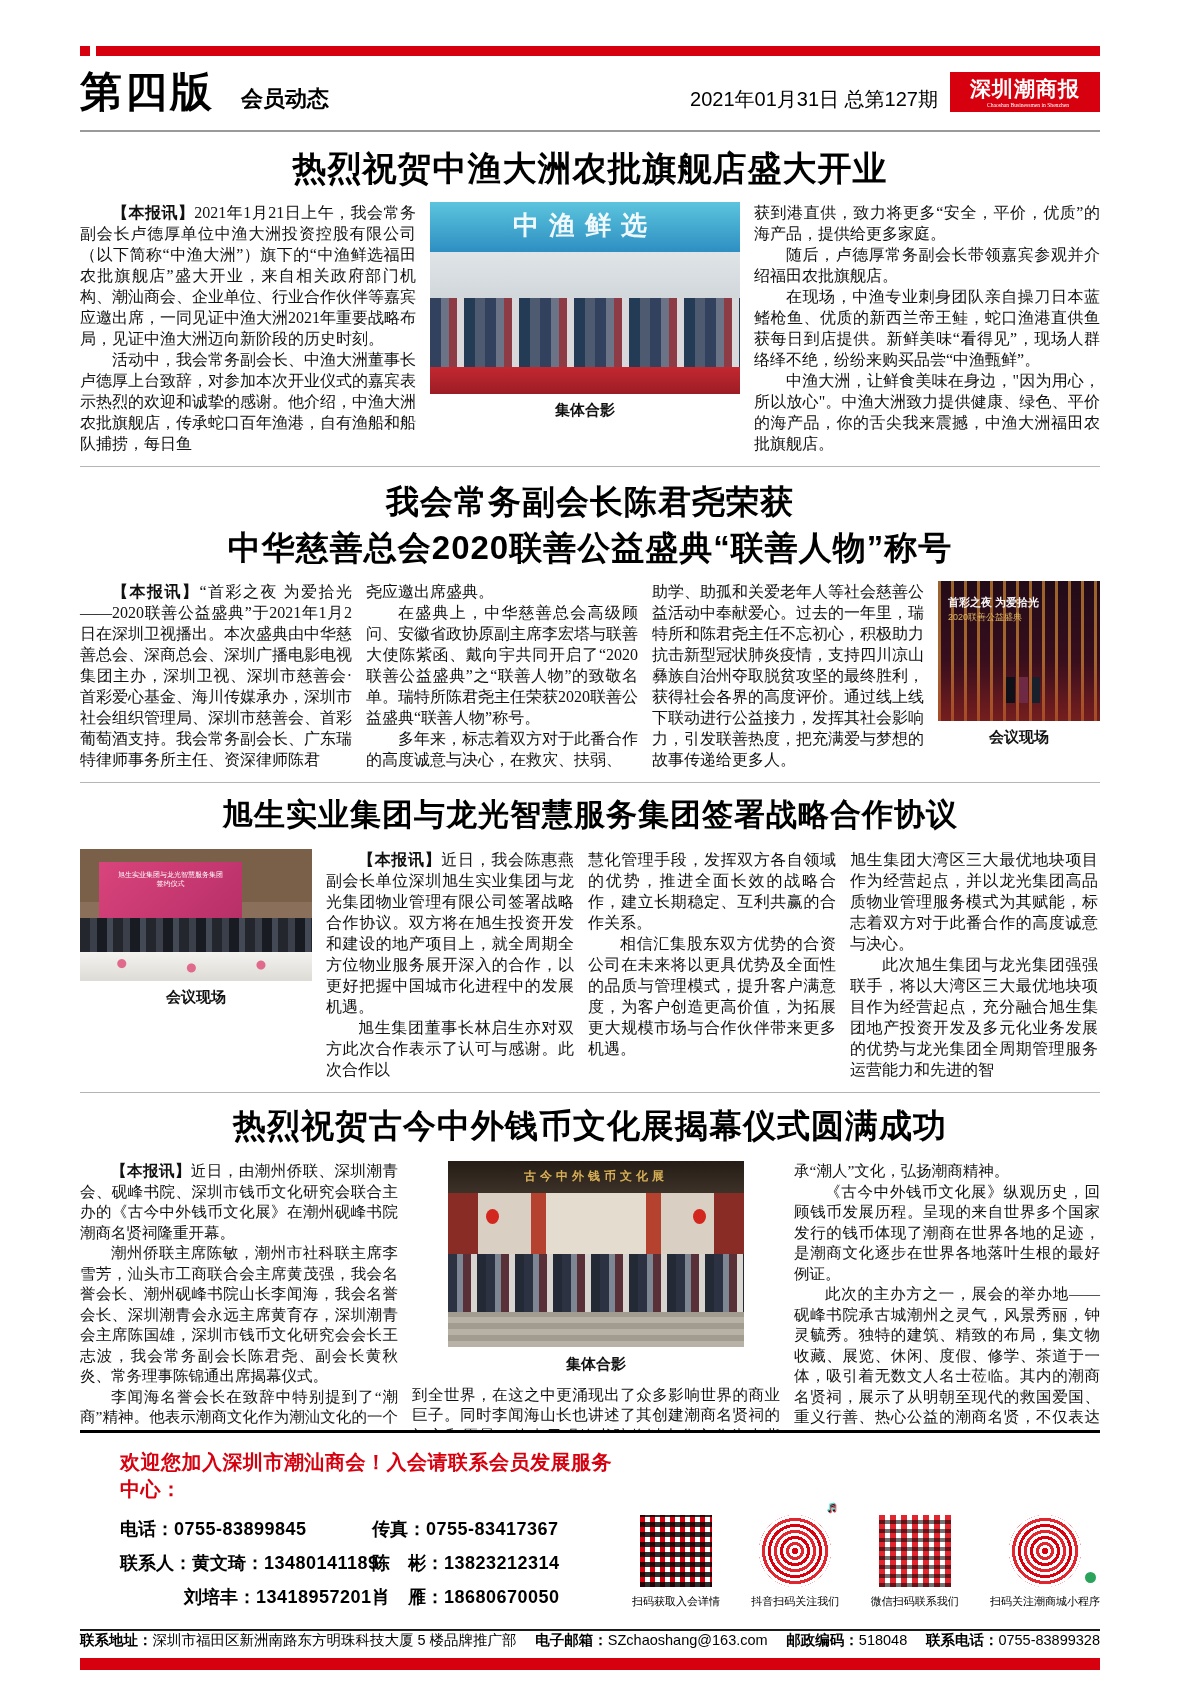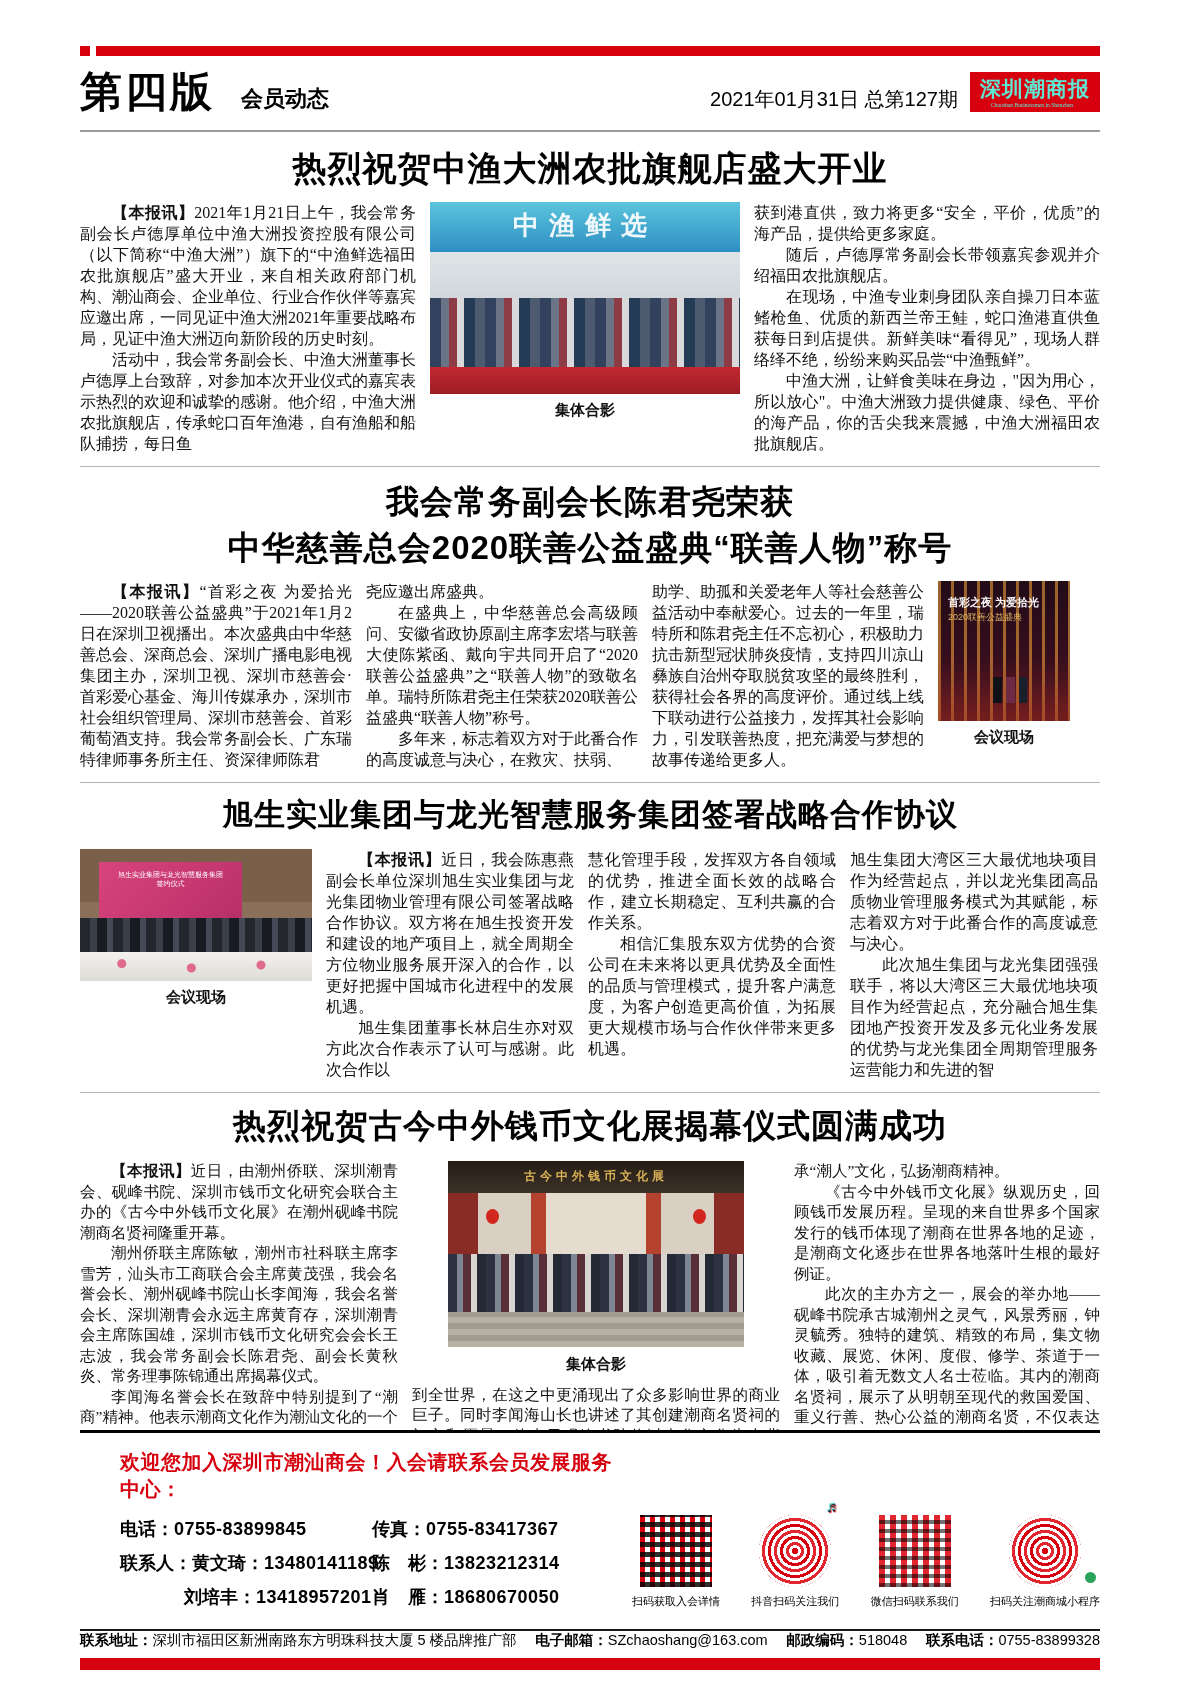--- a/index.html
+++ b/index.html
@@ -11,42 +11,42 @@
 
   
   .topbar{margin-top:46px;display:flex;height:10px;}
   .topbar .chip{width:10px;background:var(--red);margin-right:6px;}
   .topbar .bar{flex:1;background:var(--red);}
   .header{display:flex;align-items:center;padding:8px 0 10px;}
   .edition{font-family:"Liberation Sans",sans-serif;font-weight:900;font-size:42px;letter-spacing:3px;color:#000;}
   .section-name{font-family:"Liberation Sans",sans-serif;font-size:22px;font-weight:600;margin-left:26px;padding-top:14px;color:#000;}
   .spacer{flex:1;}
   .date{font-family:"Liberation Sans",sans-serif;font-size:20px;padding-top:14px;margin-right:12px;color:#000;}
-  .masthead{background:var(--red);color:#5eead4;padding:5px 10px 3px;text-align:left;}
+  .masthead{background:var(--red);color:#ffffff;padding:5px 20px 3px;text-align:right;}
   .m1{font-family:"Liberation Sans",sans-serif;font-weight:900;font-size:21px;letter-spacing:1px;line-height:24px;}
   .m2{font-size:7px;line-height:8px;white-space:nowrap;transform:scale(.8);transform-origin:center;}
   .rule{border-top:2px solid #9a9a9a;}
   .divider{border-top:1px solid #b5b5b5;}
 
   
   .title{font-family:"Liberation Sans",sans-serif;font-weight:900;text-align:center;margin:0;color:#000;letter-spacing:1px;}
   .a1 .title{font-size:34px;line-height:40px;margin:16px 0 14px;}
   .a2 .title{font-size:33px;line-height:46px;margin:12px 0 10px;}
   .a3 .title{font-size:31px;line-height:40px;margin:12px 0 14px;}
   .a4 .title{font-size:33px;line-height:42px;margin:12px 0 14px;}
   .row{display:flex;gap:14px;}
   .col{flex:0 0 auto;text-align:justify;font-size:16px;line-height:21px;}
   .a4 .col{font-size:15.5px;line-height:20.5px;}
   .para{margin:0;text-indent:2em;}
   .para.cont{text-indent:0;}
   .tag{font-family:"Liberation Sans",sans-serif;font-weight:bold;margin-top:44px;}
   figure{margin:0;}
   .caption{font-size:15px;font-weight:bold;text-align:center;margin-top:7px;}
   .w336{width:336px;} .w310{width:310px;} .w346{width:346px;}
-  .w272{width:272px;} .w162{width:132px;}
+  .w272{width:272px;} .w162{width:162px;}
   .w232{width:232px;} .w248{width:248px;}
   .w318{width:318px;} .w368{width:368px;} .w306{width:306px;}
   .article{padding-bottom:12px;}
 
   
   .ph{position:relative;overflow:hidden;background:#ccc;}
   .ph .l{position:absolute;left:0;right:0;}
   
   .ph1{height:192px;}
   .ph1 .sign{top:0;height:26%;background:linear-gradient(180deg,#5cc4dd,#2d8fc2);}

